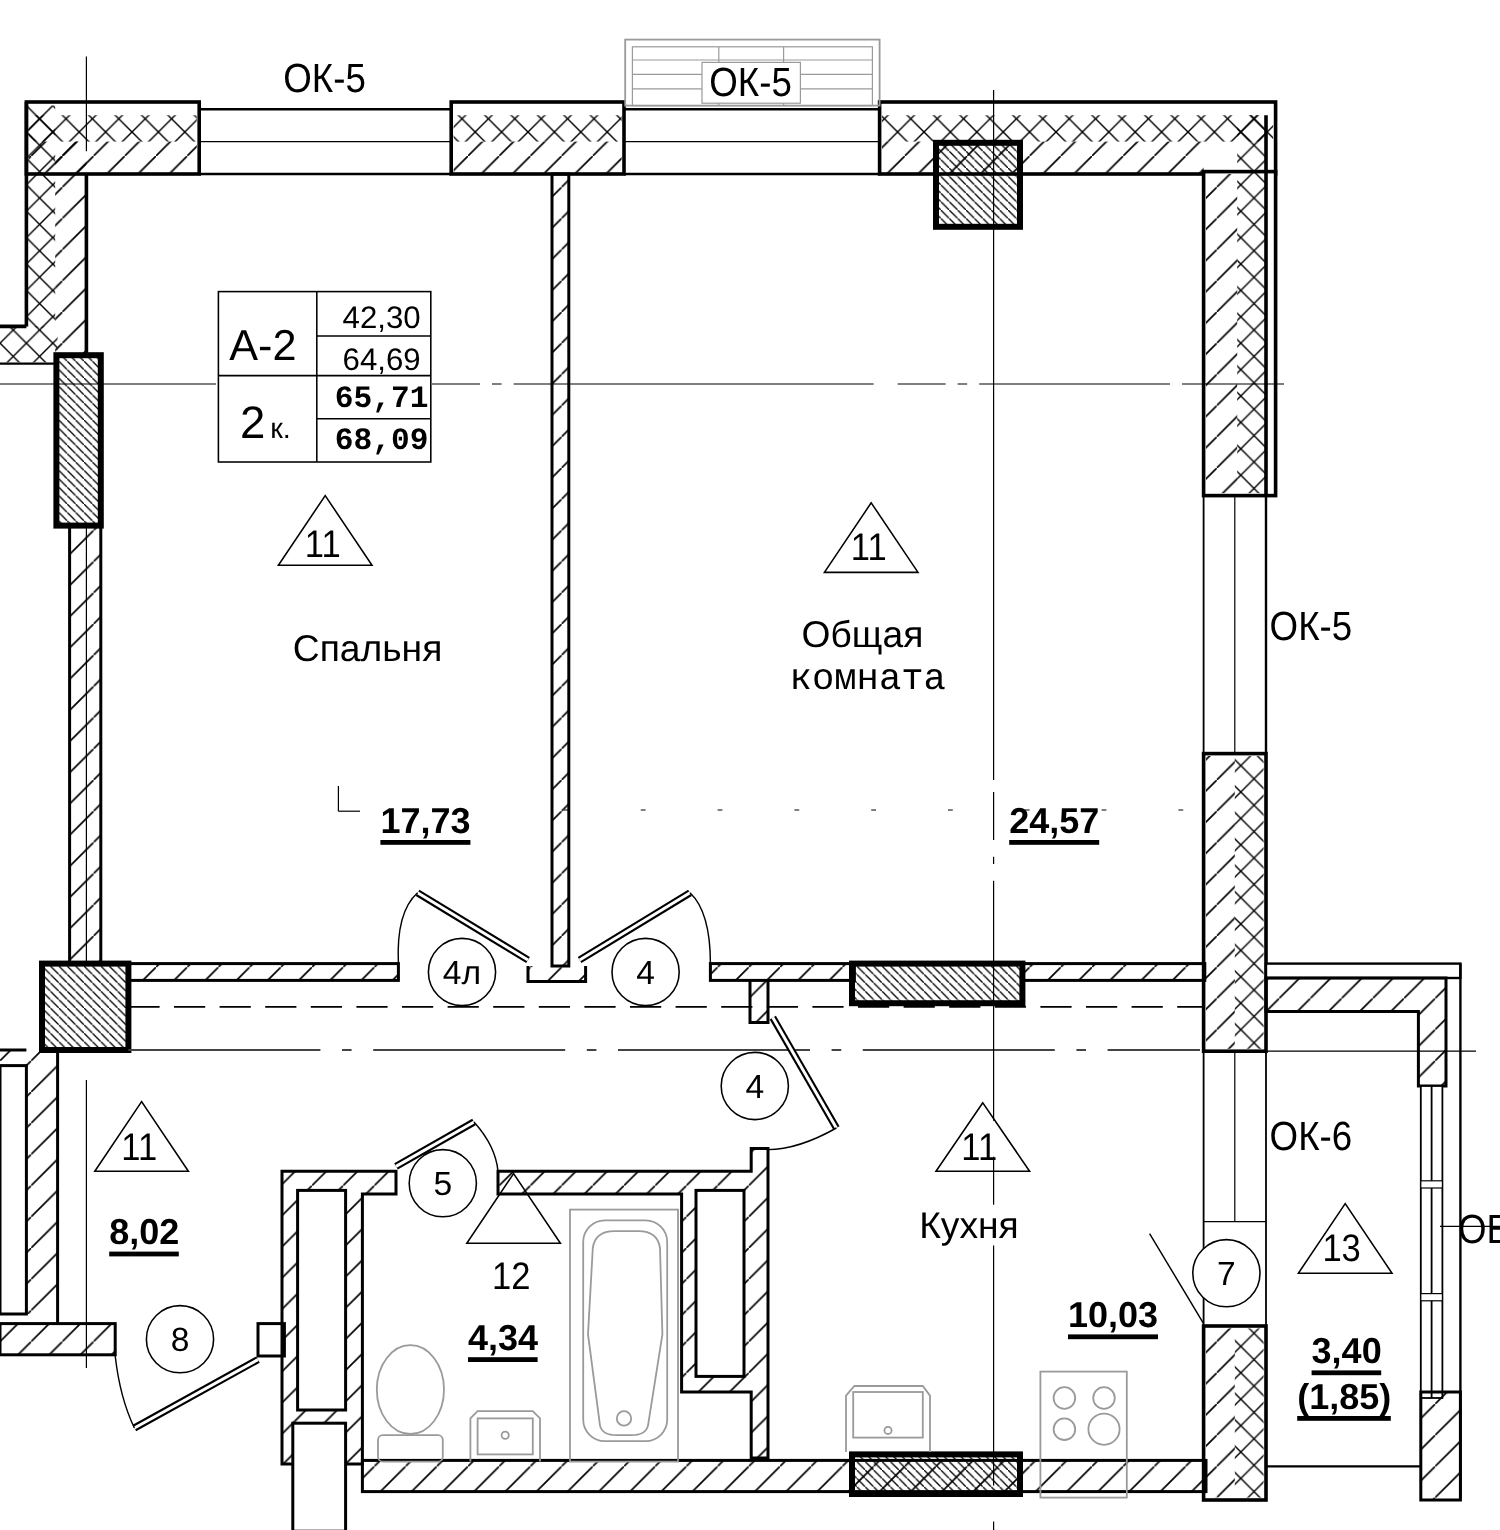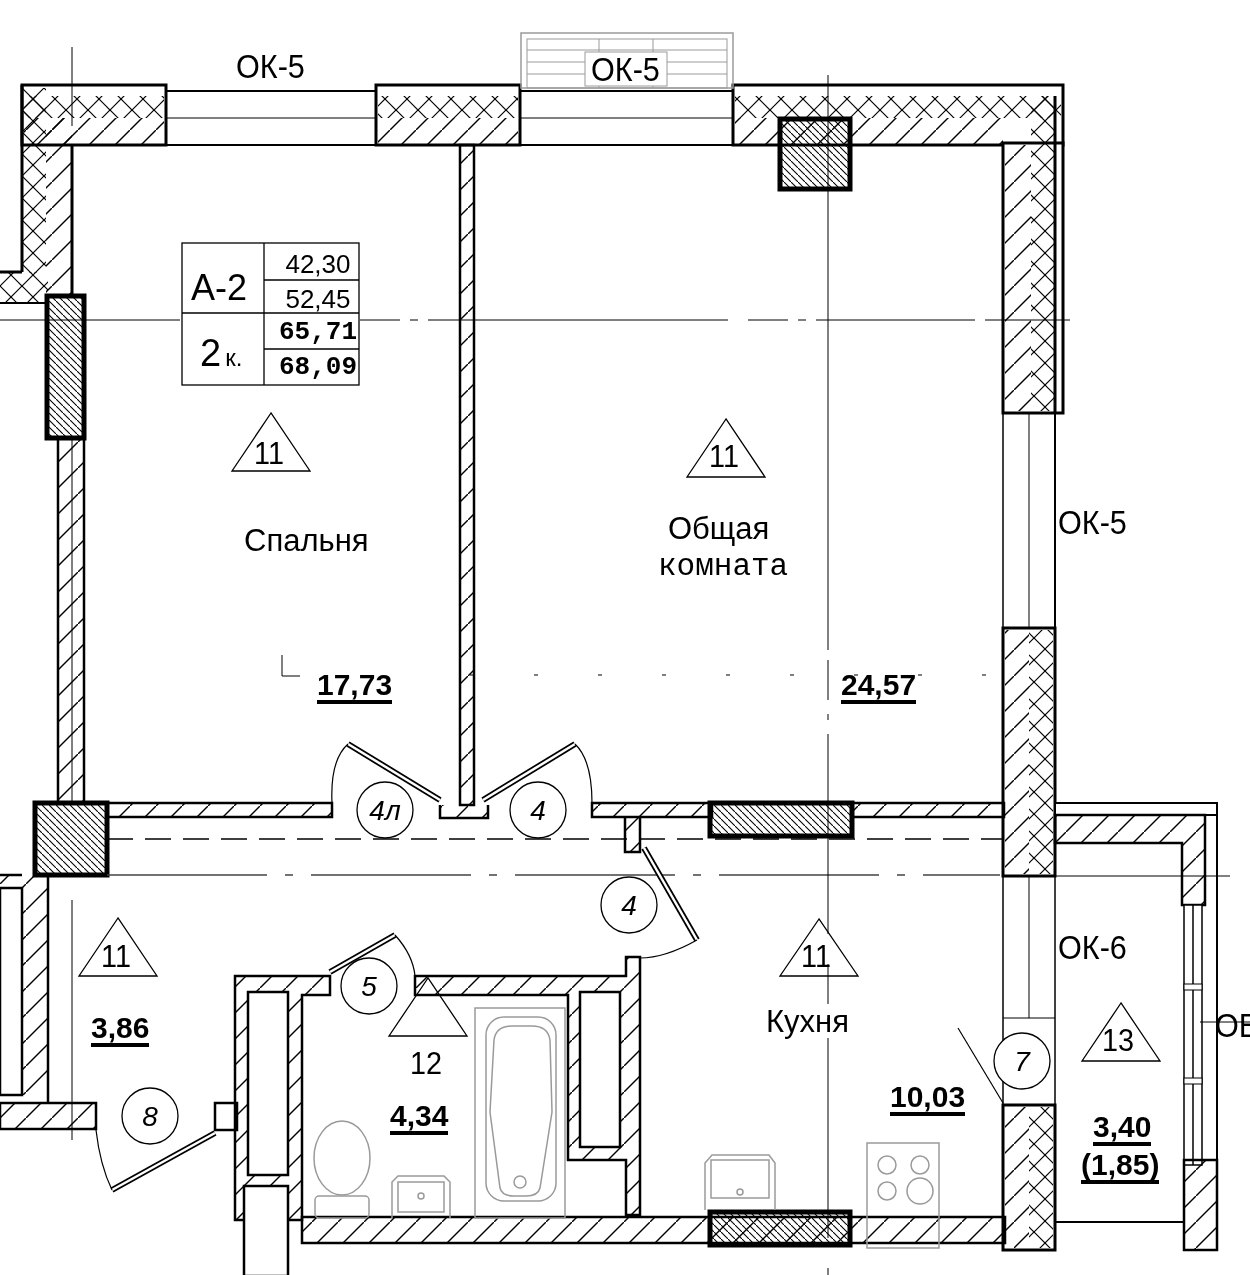--- a/index.html
+++ b/index.html
@@ -3,21 +3,21 @@
 <meta charset="utf-8">
 <style>
   html, body { margin: 0; padding: 0; background: #ffffff; }
   body { width: 1250px; height: 1275px; overflow: hidden; position: relative; font-family: "Liberation Sans", sans-serif; }
   #plan { position: absolute; left: 0; top: 0; width: 1250px; height: 1275px; }
   .lbl { position: absolute; color: #000; font-family: "Liberation Sans", sans-serif; white-space: nowrap; line-height: 1; }
   .win { font-size: 34px; transform: scaleX(0.9); transform-origin: left top; }
   .room-name { font-size: 31px; text-align: center; }
   .area { font-size: 30px; font-weight: bold; border-bottom: 4px solid #000; padding-bottom: 0px; line-height: 1.0; }
   .tri-num { font-size: 32px; width: 80px; text-align: center; transform: scaleX(0.9); }
-  .door-num { font-size: 28px; width: 56px; text-align: center; font-style: italic; }
+  .door-num { font-size: 28px; width: 56px; text-align: center; }
   .apt-cell { font-size: 30px; }
   .apt-val { font-size: 26px; text-align: center; width: 106px; }
   .apt-val.bold { font-weight: bold; font-family: Liberation Mono, monospace; }
 </style>
 </head>
 <body>
 
 <svg id="plan" viewBox="0 0 1250 1275" xmlns="http://www.w3.org/2000/svg">
   <defs>
     <pattern id="diag" patternUnits="userSpaceOnUse" width="26" height="26" patternTransform="rotate(0)">
@@ -235,35 +235,35 @@
 <div class="lbl win" style="left:591px;top:52px;">ОК-5</div>
 <div class="lbl win" style="left:1058px;top:505px;">ОК-5</div>
 <div class="lbl win" style="left:1058px;top:930px;">ОК-6</div>
 <div class="lbl win" style="left:1215px;top:1008px;">ОБ</div>
 
 <div class="lbl apt-cell" style="left:191px;top:270px;font-size:36px;">А-2</div>
 <div class="lbl apt-cell" style="left:200px;top:334px;font-size:38px;">
   <span>2</span><span style="font-size:24px;margin-left:4px;">к.</span>
 </div>
 <div class="lbl apt-val" style="left:265px;top:251px;">42,30</div>
-<div class="lbl apt-val" style="left:265px;top:286px;">52,45</div>
+<div class="lbl apt-val" style="left:265px;top:286px;">64,69</div>
 <div class="lbl apt-val bold" style="left:265px;top:319px;">65,71</div>
 <div class="lbl apt-val bold" style="left:265px;top:354px;">68,09</div>
 
 <div class="lbl tri-num" style="left:229px;top:437px;">11</div>
 <div class="lbl room-name" style="left:200px;top:525px;margin-left:44px;">Спальня</div>
 <div class="lbl area" style="left:317px;top:670px;">17,73</div>
 
 <div class="lbl tri-num" style="left:684px;top:440px;">11</div>
 <div class="lbl room-name" style="left:668px;top:513px;">Общая</div>
 <div class="lbl room-name" style="left:658px;top:551px;font-family:Liberation Mono, monospace;">комната</div>
 <div class="lbl area" style="left:841px;top:670px;">24,57</div>
 
 <div class="lbl tri-num" style="left:76px;top:940px;">11</div>
-<div class="lbl area" style="left:91px;top:1013px;">3,86</div>
+<div class="lbl area" style="left:91px;top:1013px;">8,02</div>
 
 <div class="lbl tri-num" style="left:386px;top:1047px;">12</div>
 <div class="lbl area" style="left:390px;top:1101px;">4,34</div>
 
 <div class="lbl tri-num" style="left:776px;top:940px;">11</div>
 <div class="lbl room-name" style="left:766px;top:1006px;">Кухня</div>
 <div class="lbl area" style="left:842px;top:1082px;margin-left:48px;">10,03</div>
 
 <div class="lbl tri-num" style="left:1078px;top:1024px;">13</div>
 <div class="lbl area" style="left:1093px;top:1112px;">3,40</div>

